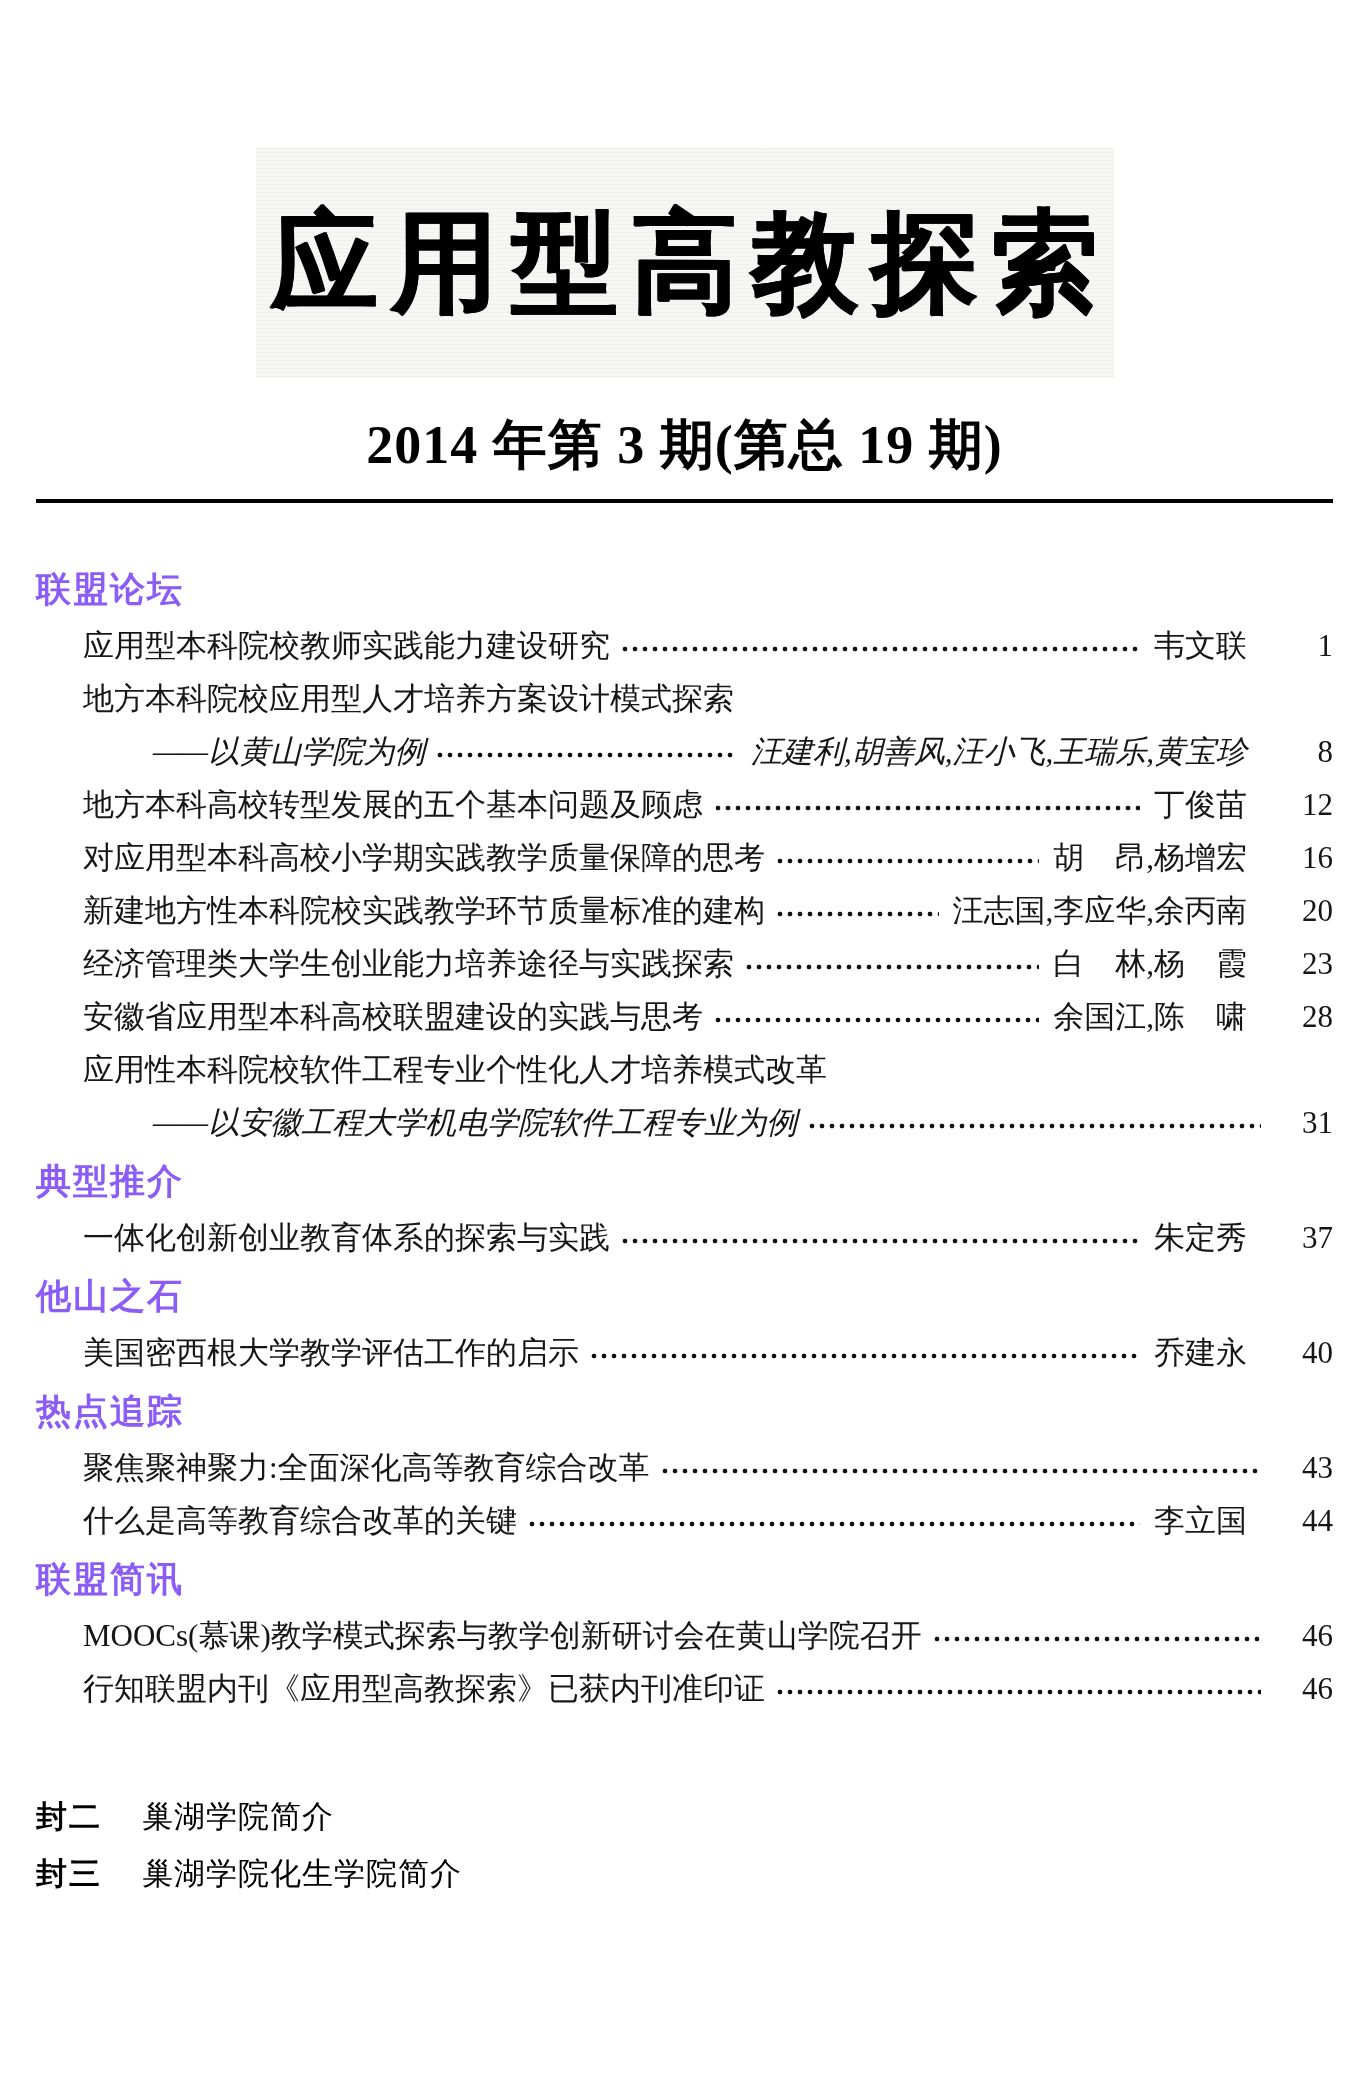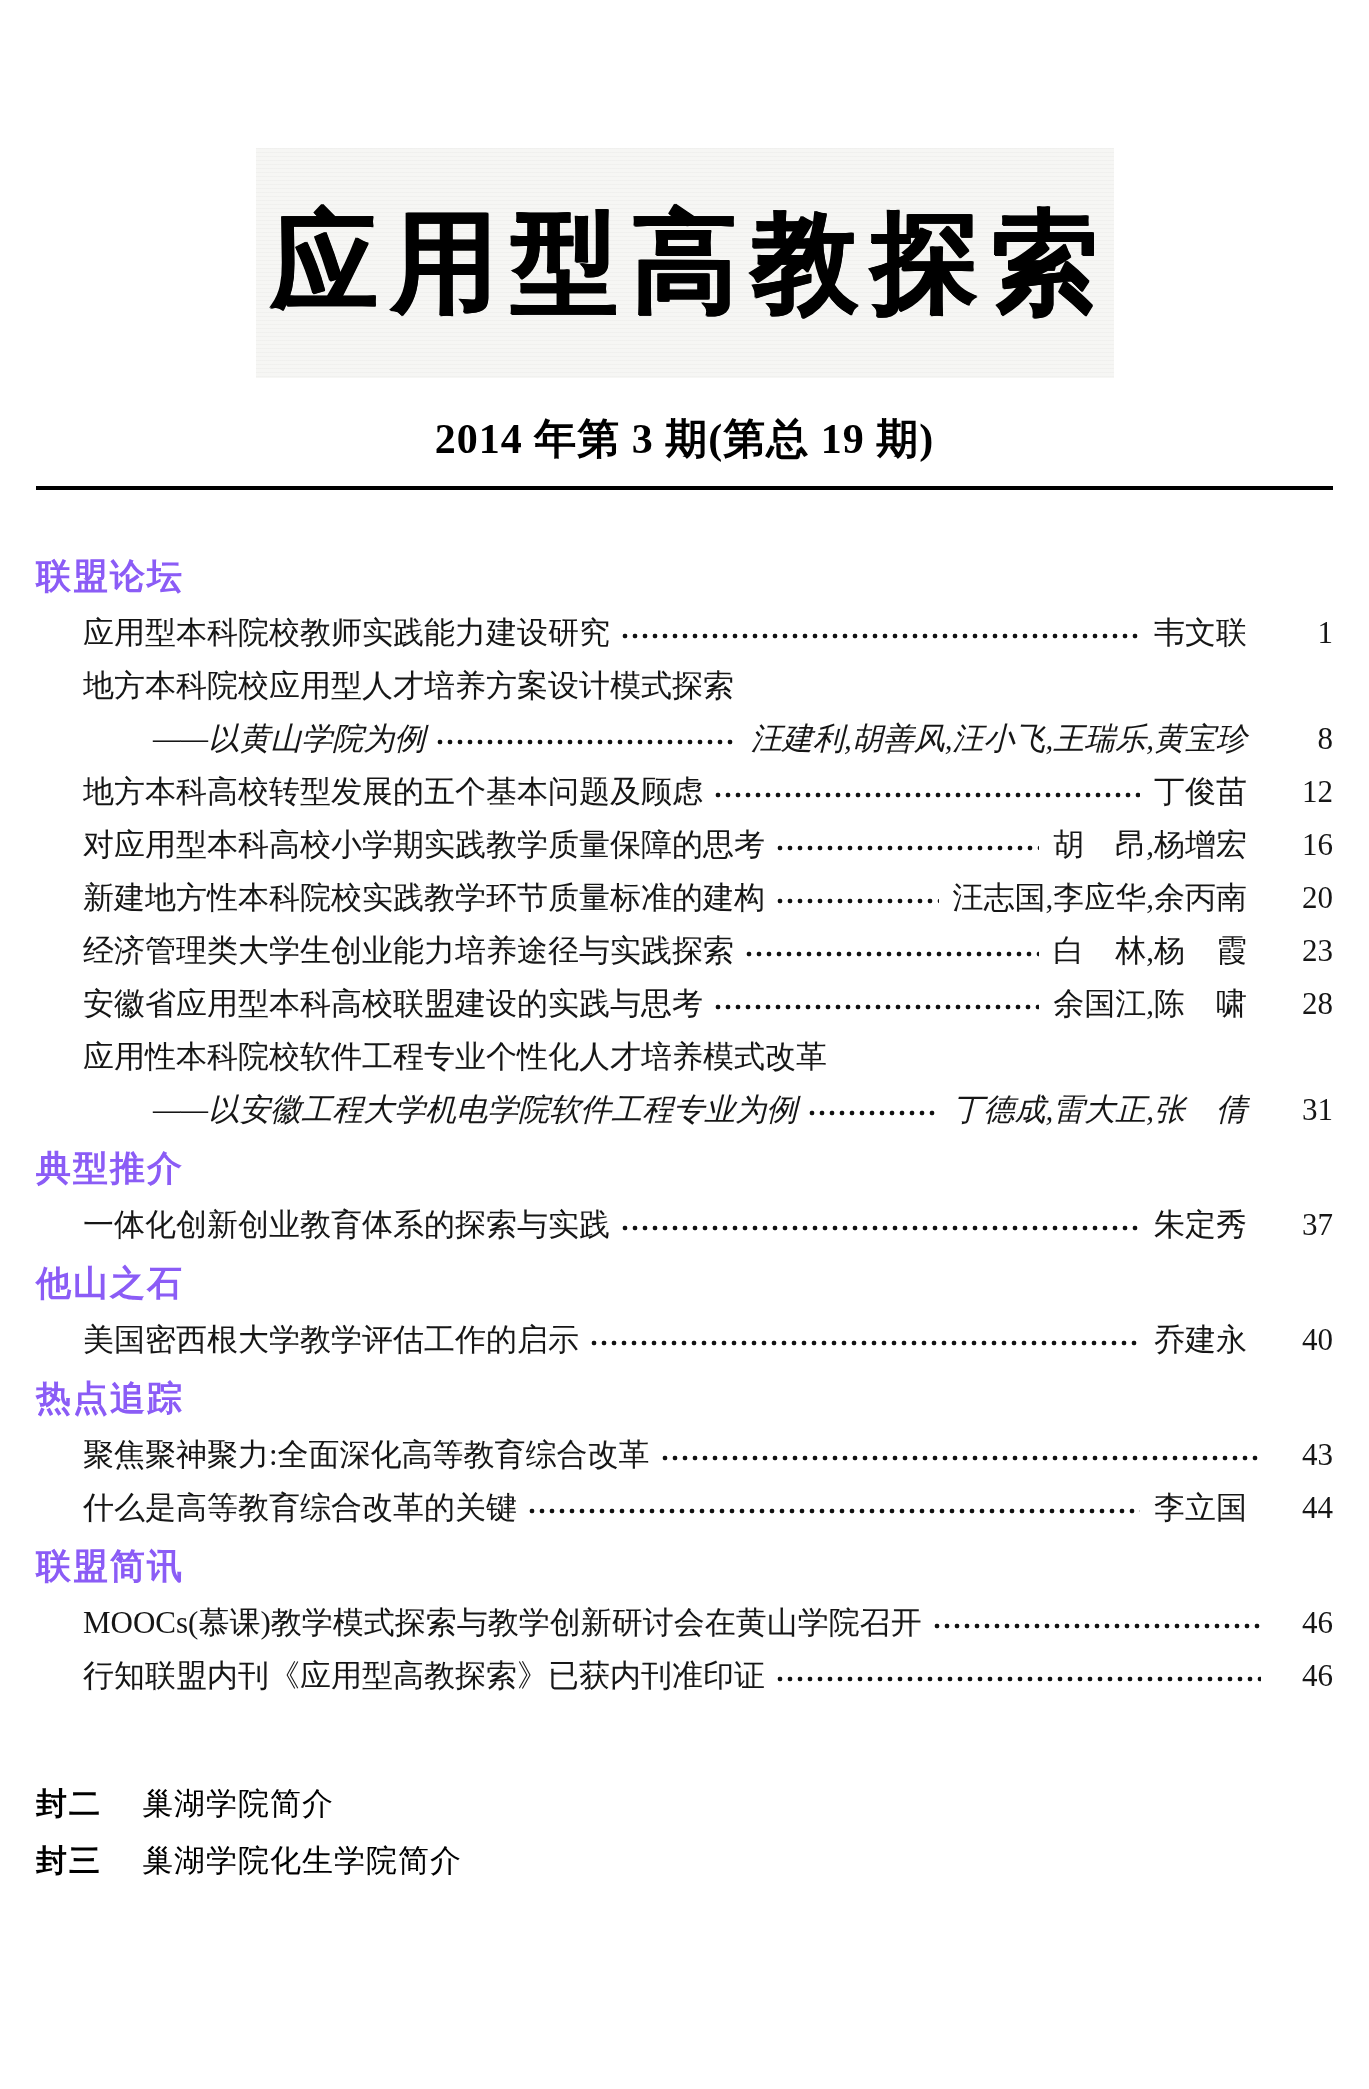--- a/index.html
+++ b/index.html
@@ -29,21 +29,21 @@
     line-height:1;
     padding-left:14px;           
     color:#000;
     text-shadow:1px 0 0 #000, 0 1px 0 #000, 1px 1px 0 #000, -1px 0 0 #000;
     transform:scaleY(1.04);
     white-space:nowrap;
   }
   .issue-line {
     margin-top:38px;
     text-align:center;
-    font-size:42px;
+    font-size:54px;
     font-weight:700;
     line-height:1.1;
     letter-spacing:1px;
     color:#000;
   }
   .rule {
     margin:24px auto 0;
     width:1297px; height:4px;
     background:#000;
   }
@@ -183,21 +183,20 @@
         <span class="dots"></span>
         <span class="authors">余国江,陈　啸</span>
         <span class="page-no">28</span>
       </div>
       <div class="toc-row">
         <span class="t">应用性本科院校软件工程专业个性化人才培养模式改革</span>
       </div>
       <div class="toc-row sub">
         <span class="t">——以安徽工程大学机电学院软件工程专业为例</span>
         <span class="dots"></span>
-        <span class="authors">丁德成,雷大正,张　倩</span>
         <span class="page-no">31</span>
       </div>
       <div class="sec-h">典型推介</div>
       <div class="toc-row">
         <span class="t">一体化创新创业教育体系的探索与实践</span>
         <span class="dots"></span>
         <span class="authors">朱定秀</span>
         <span class="page-no">37</span>
       </div>
       <div class="sec-h">他山之石</div>

